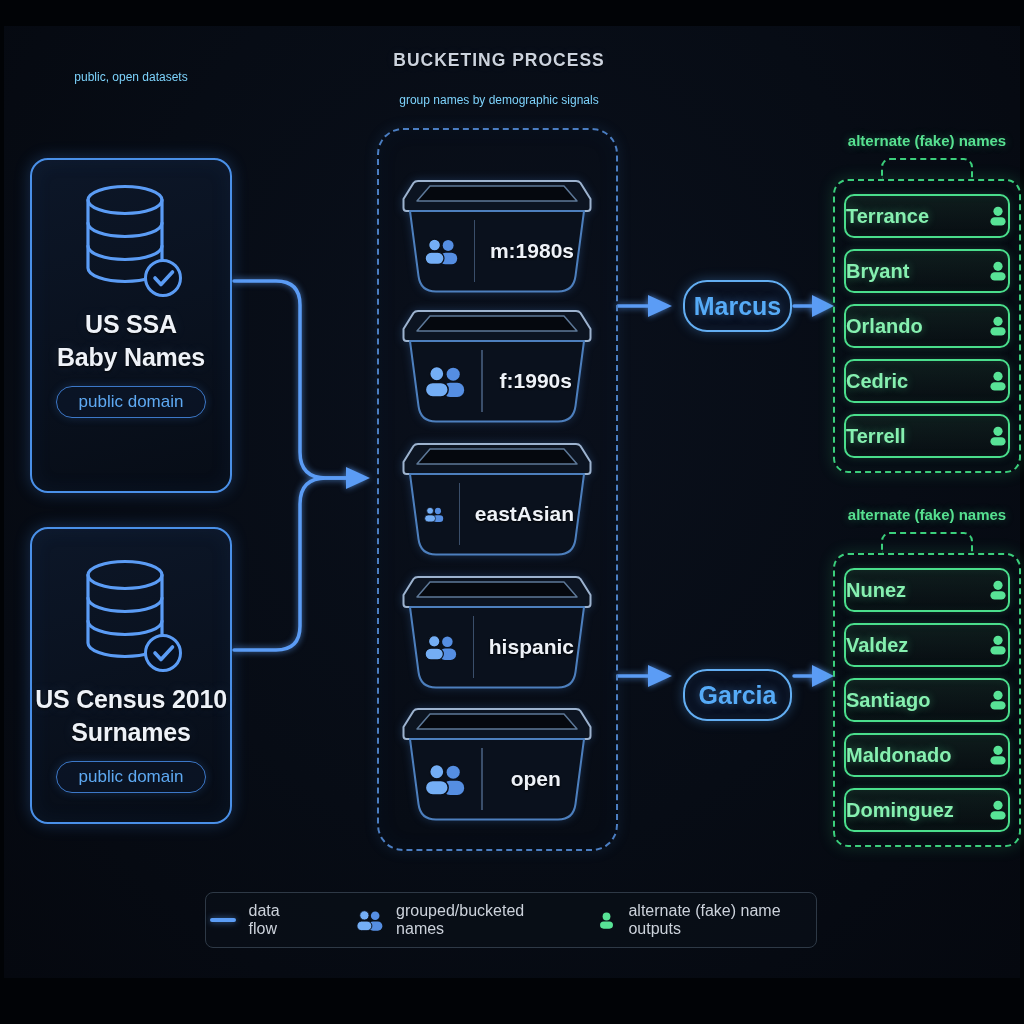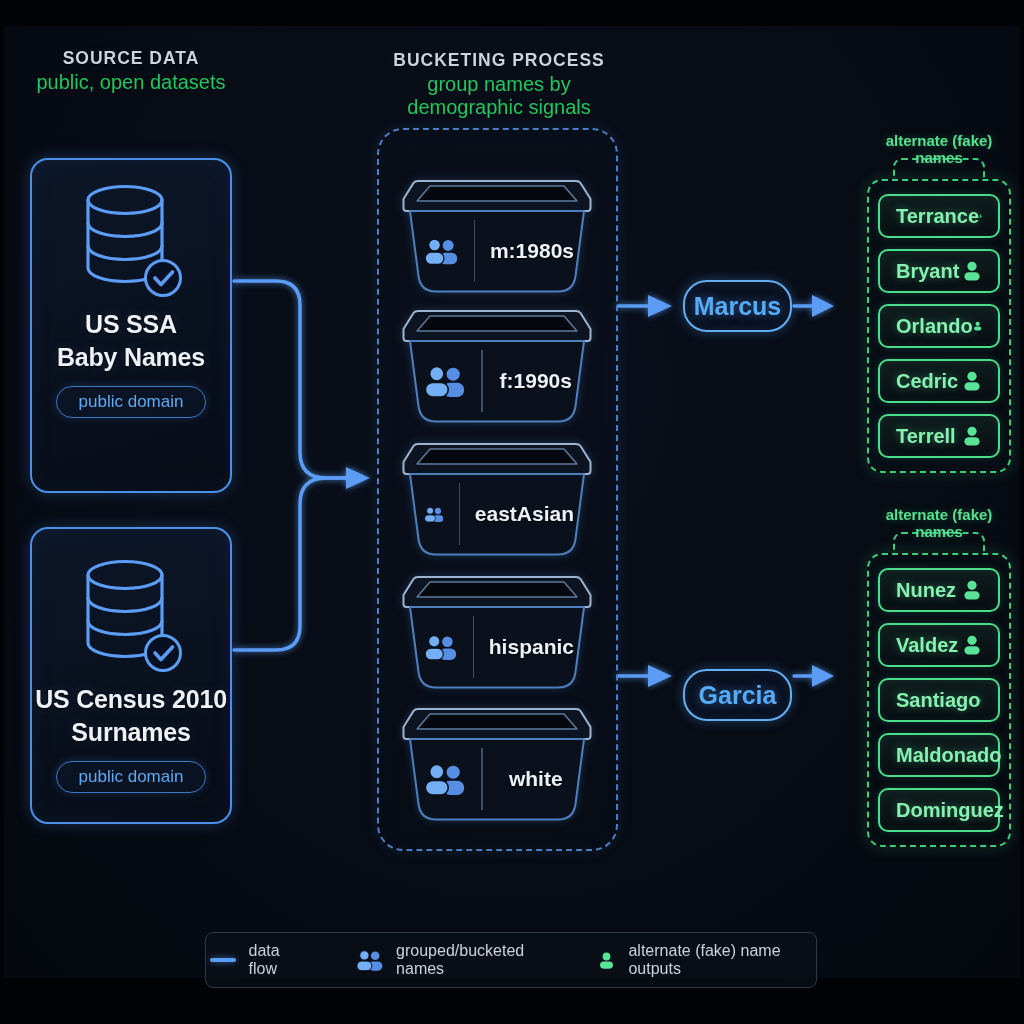--- a/index.html
+++ b/index.html
@@ -12,21 +12,21 @@
   #content-bg{
     position:absolute;left:4px;top:26px;right:4px;bottom:46px;
     background:radial-gradient(ellipse at 50% 38%,#0a101c 0%,#070c15 55%,#05080f 100%);
   }
   
   .col-header{position:absolute;text-align:center;}
   .col-header .t{
     font-size:17.5px;font-weight:700;letter-spacing:1px;color:#ccd3de;
     text-shadow:0 1px 2px #000,0 0 10px rgba(130,160,210,.12);
   }
-  .col-header .s{font-size:20px;color:#22c55e;margin-top:2px;}
+  .col-header .s{font-size:12px;color:#7dd3fc;margin-top:22px;}
   #hdr-source{left:0;top:48px;width:262px;}
   #hdr-bucketing{left:368px;top:50px;width:262px;}
   #hdr-mappings{left:714px;top:50px;width:264px;}
   
   #connectors{
     position:absolute;left:0;top:0;width:1024px;height:1024px;
     filter:drop-shadow(0 0 3px rgba(91,156,245,.75));
     pointer-events:none;
   }
   
@@ -76,50 +76,50 @@
     border:2px solid #63aef2;border-radius:24px;background:#0a1120;
     display:flex;align-items:center;justify-content:center;
     box-shadow:0 0 12px rgba(80,160,245,.35),inset 0 0 12px rgba(60,120,200,.12);
   }
   #node-marcus{top:280px;} #node-garcia{top:669px;}
   .map-node .nm{
     font-size:25px;font-weight:700;color:#56abf7;
     text-shadow:0 0 10px rgba(80,160,250,.5);
   }
   
-  .fake-group{position:absolute;left:867px;width:144px;}
+  .fake-group{position:absolute;left:833px;width:188px;}
   #fgroup-0{top:132px;} #fgroup-1{top:506px;}
   .fg-label{
     text-align:center;font-size:15px;font-weight:600;color:#56e090;height:18px;
     text-shadow:0 0 8px rgba(70,220,140,.35);
   }
   .fg-bracket{
     width:92px;height:21px;margin:8px auto 0;box-sizing:border-box;
     border:2px dashed #3bcf7c;border-bottom:none;border-radius:9px 9px 0 0;
   }
   .fg-box{
     box-sizing:border-box;border:2px dashed #3bcf7c;border-radius:15px;
     padding:13px 9px;display:flex;flex-direction:column;gap:11px;
     box-shadow:0 0 16px rgba(60,210,125,.20),inset 0 0 16px rgba(60,210,125,.05);
   }
   .fake-pill{
     height:44px;box-sizing:border-box;border:2px solid #4ade8c;border-radius:10px;
     background:linear-gradient(180deg,rgba(28,58,44,.38),rgba(10,20,16,.30));
-    display:flex;align-items:center;justify-content:space-between;padding:0 16px;
+    display:flex;align-items:center;justify-content:space-between;padding:0 0;
     box-shadow:0 0 9px rgba(70,220,140,.18),inset 0 0 10px rgba(70,220,140,.07);
   }
   .fake-pill .fn{
     font-size:20px;font-weight:600;color:#86f0b0;
     text-shadow:0 0 8px rgba(90,240,160,.4);
   }
   
   #legend{
     position:absolute;left:205px;top:892px;width:612px;height:56px;box-sizing:border-box;
     border:1.5px solid #2e3946;border-radius:8px;background:rgba(10,15,24,.72);
-    display:flex;align-items:center;padding:0 18px 0 4px;margin-top:40px;
+    display:flex;align-items:center;padding:0 18px 0 4px;
   }
   .legend-item{display:flex;align-items:center;gap:13px;}
   #legend .legend-item + .legend-item{margin-left:56px;}
   .legend-label{font-size:16px;color:#ccd2db;}
   .flow-swatch{width:32px;height:4.5px;border-radius:3px;background:#5b9cf5;
     box-shadow:0 0 6px rgba(91,156,245,.6);}
 </style>
 </head>
 <body>
 
@@ -174,21 +174,20 @@
     <g fill="#5b9cf5">
       <polygon points="346,467 370,478 346,489"></polygon>
       <polygon points="648,295 672,306 648,317"></polygon>
       <polygon points="812,295 834,306 812,317"></polygon>
       <polygon points="648,665 672,676 648,687"></polygon>
       <polygon points="812,665 834,676 812,687"></polygon>
     </g>
   </svg>
 
   <div class="col-header" id="hdr-source">
-    <div class="t">SOURCE DATA</div>
     <div class="s">public, open datasets</div>
   </div>
   <div class="col-header" id="hdr-bucketing">
     <div class="t">BUCKETING PROCESS</div>
     <div class="s">group names by demographic signals</div>
   </div>
 
   <div class="src-card" id="card-baby">
     <svg class="db-icon" width="104" height="122">
       <use xlink:href="#sym-db" href="#sym-db"></use>
@@ -263,21 +262,21 @@
   </div>
   <div class="bucket" id="bucket-4">
     <svg class="bucket-shape" width="190" height="116">
         <use xlink:href="#sym-bucket" href="#sym-bucket"></use>
       </svg>
     <div class="bucket-content">
       <svg width="42" height="31">
           <use xlink:href="#sym-people" href="#sym-people"></use>
         </svg>
       <div class="bucket-divider"></div>
-      <div class="bucket-label">white</div>
+      <div class="bucket-label">open</div>
     </div>
   </div>
 
   <div class="map-node" id="node-marcus">
     <span class="nm">Marcus</span>
   </div>
   <div class="map-node" id="node-garcia">
     <span class="nm">Garcia</span>
   </div>
 

